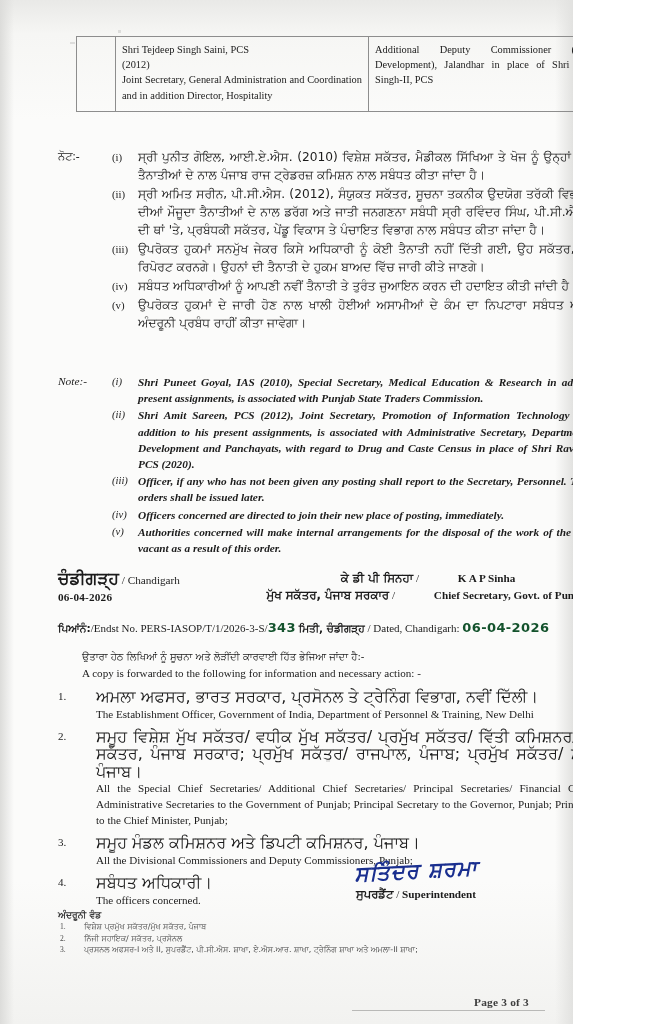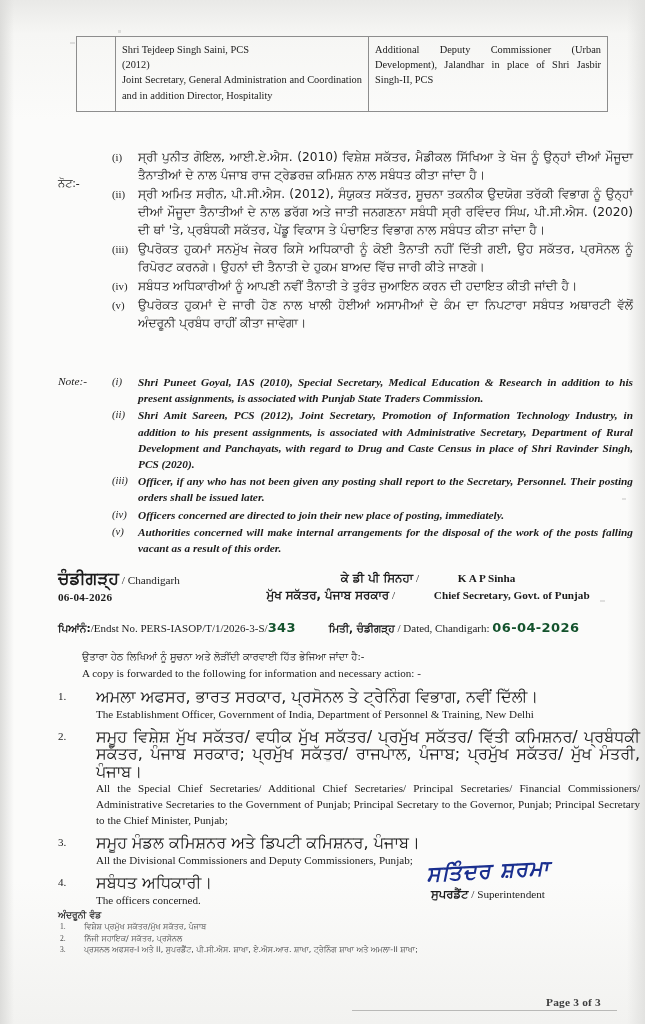--- a/index.html
+++ b/index.html
@@ -2,21 +2,21 @@
 <html><head>
 <meta charset="utf-8">
 <style>
   html, body {
     margin: 0;
     padding: 0;
     background: #ffffff;
   }
   .page {
     position: relative;
-    width: 645px;
+    width: 573px;
     height: 1024px;
     background: #f4f4f2;
     overflow: hidden;
     font-family: "Liberation Serif", "DejaVu Serif", serif;
     color: #1b1b1b;
   }
   
   .scan-tone {
     position: absolute;
     inset: 0;
@@ -95,21 +95,21 @@
     line-height: 16.4px;
   }
   .note-text {
     flex: 1 1 auto;
     text-align: justify;
     text-justify: inter-word;
   }
 
   
   #punjabi-note { top: 148px; }
-  #punjabi-note .note-label { font-size: 11.5px; top: 2px; margin-top: 27px; }
+  #punjabi-note .note-label { font-size: 11.5px; top: 2px; }
   #punjabi-note .note-list { margin-left: 46px; }
   #punjabi-note .note-num { line-height: 18px; font-size: 10.8px; }
   #punjabi-note .note-text {
     font-size: 12.2px;
     line-height: 18px;
     font-family: "DejaVu Sans", "Liberation Sans", sans-serif;
   }
 
   
   #english-note { top: 374px; }
@@ -170,21 +170,21 @@
     font-size: 10.6px;
     font-weight: bold;
   }
   .ink {
     color: #14532d;
     font-family: "DejaVu Sans", "Liberation Sans", sans-serif;
     font-weight: bold;
     font-size: 13px;
     letter-spacing: 0.4px;
   }
-  .endst-dated { margin-left: 30px; }
+  .endst-dated { }
 
   
   .forward {
     position: absolute;
     left: 58px;
     top: 648px;
     width: 580px;
   }
   .forward .pa {
     font-family: "DejaVu Sans", "Liberation Sans", sans-serif;
@@ -256,21 +256,21 @@
   }
   .supt-title {
     font-size: 11.2px;
     line-height: 16px;
   }
   .supt-title .pa {
     font-family: "DejaVu Sans", "Liberation Sans", sans-serif;
     font-size: 11.6px;
     font-weight: bold;
   }
-  .supt-title .en { font-weight: normal; }
+  .supt-title .en { font-weight: bold; }
 
   
   .internal {
     position: absolute;
     left: 58px;
     top: 908px;
     width: 420px;
   }
   .internal-title {
     font-family: "DejaVu Sans", "Liberation Sans", sans-serif;

